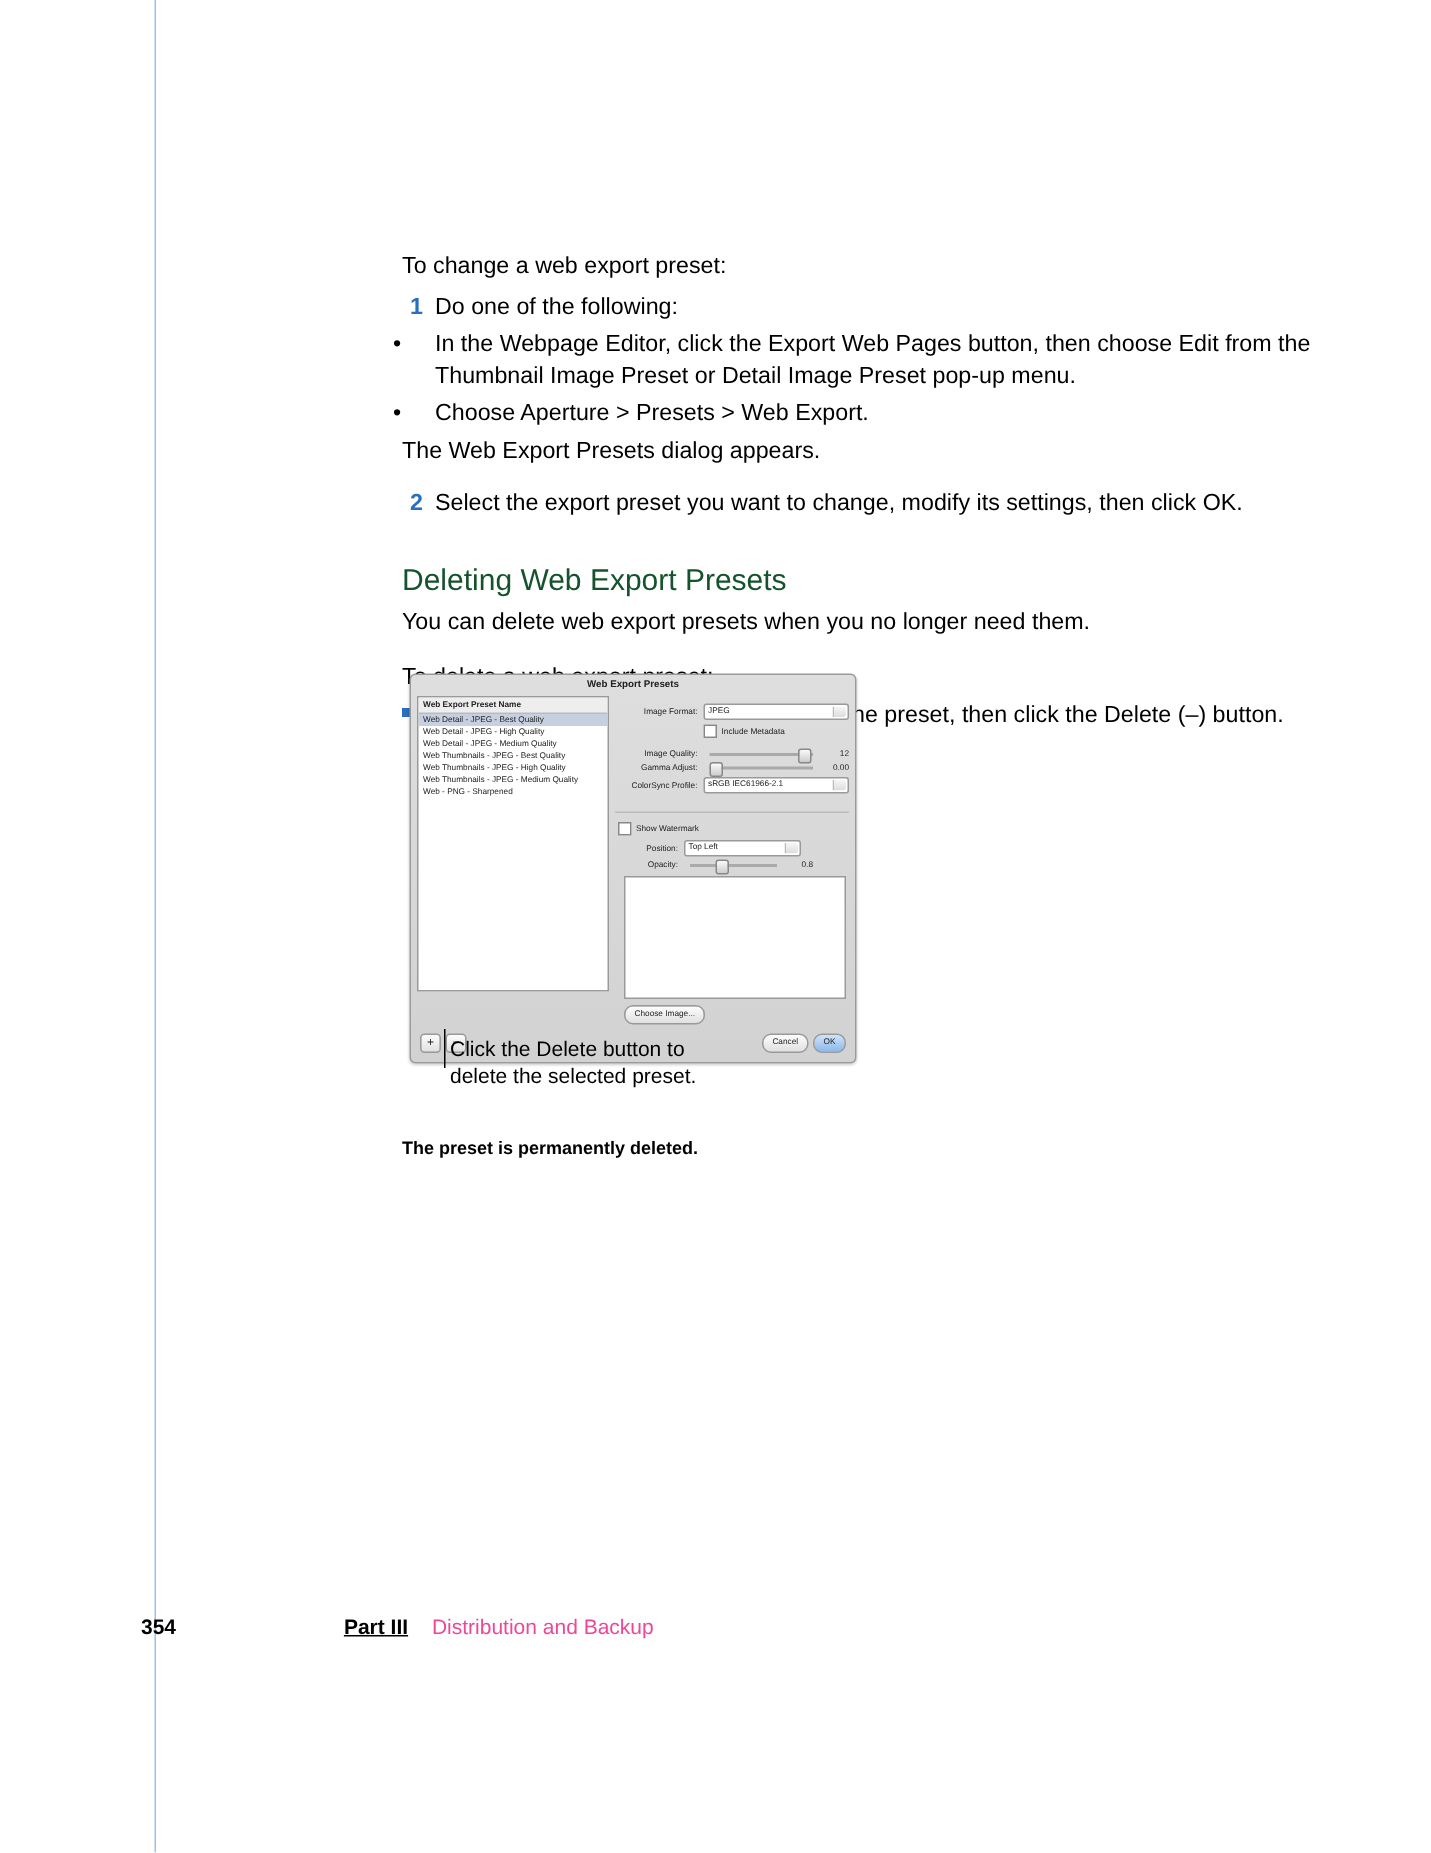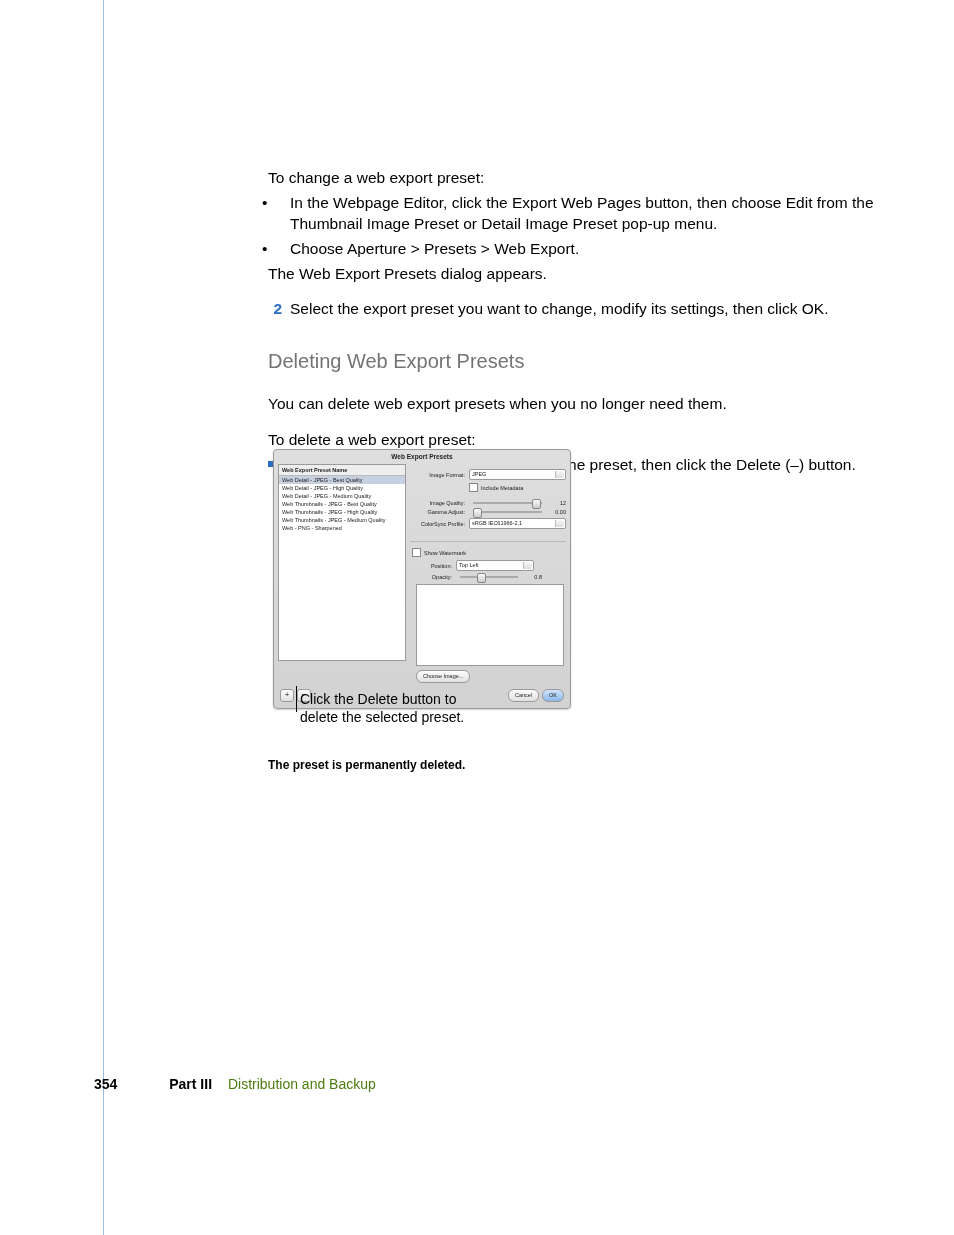--- a/index.html
+++ b/index.html
@@ -59,24 +59,24 @@
   .sq-bullet::before {
     content: "";
     display: inline-block;
     width: 6px;
     height: 6px;
     background: #2a6fbf;
     margin-right: 10px;
     vertical-align: 3px;
   }
   h3.section {
-    color: #737373;
+    color: #14532d;
     font-weight: 400;
     font-size: 20px;
-    margin: 28px 0 19px 0;
+    margin: 28px 0 4px 0;
   }
   .para { margin: 4px 0; }
   .step { margin-left: 22px; margin-top: 6px; }
   .sub { margin-left: 22px; }
 
   
   .dialog-wrap {
     position: absolute;
     left: 273px;
     top: 449px;
@@ -240,33 +240,36 @@
     height:26px;
     background:#000;
   }
 
   .footer {
     position:absolute;
     left:94px;
     top:1076px;
     font-size:14px;
   }
-  .footer .pn { font-weight:600; margin-right:48px; }
-  .footer .part { font-weight:600; }
-  .footer .sect { color:#4d7c0f; margin-left:12px; }
+  .footer .pn { font-weight:600; margin-right:108px; }
+  .footer .part { font-weight:600;text-decoration:underline; }
+  .footer .sect { color:#ec4899; margin-left:12px; }
 </style>
 </head>
 <body>
 
 <div class="page">
   <div class="blue-bar"></div>
 
   <div class="content">
     <div class="bold">To change a web export preset:</div>
 
+    <div class="step">
+      <span class="step-num">1</span><span>Do one of the following:</span>
+    </div>
     <div class="sub bullet-row bullet-dot"><span>In the Webpage Editor, click the Export Web Pages button, then choose Edit from the Thumbnail Image Preset or Detail Image Preset pop-up menu.</span></div>
     <div class="sub bullet-row bullet-dot"><span>Choose Aperture &gt; Presets &gt; Web Export.</span></div>
     <div class="para">The Web Export Presets dialog appears.</div>
 
     <div class="step" style="margin-top:14px;">
       <span class="step-num">2</span><span>Select the export preset you want to change, modify its settings, then click OK.</span>
     </div>
 
     <h3 class="section">Deleting Web Export Presets</h3>
     <div class="para">You can delete web export presets when you no longer need them.</div>

